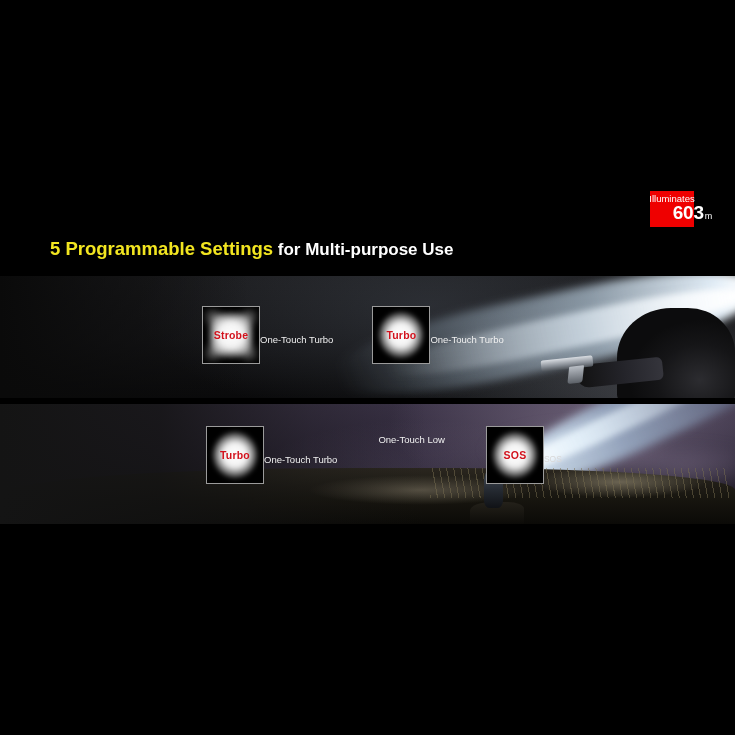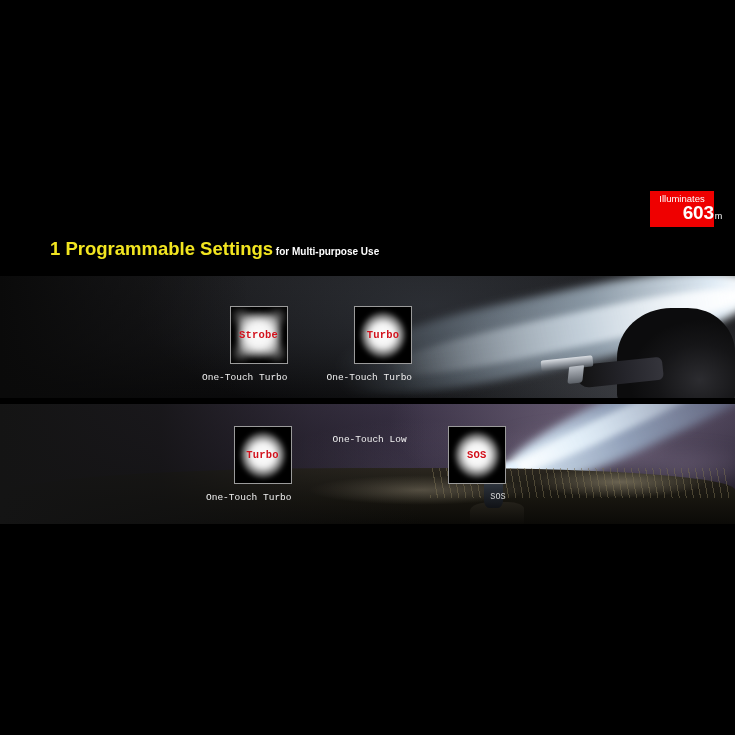--- a/index.html
+++ b/index.html
@@ -2,31 +2,31 @@
 <html><head>
 <meta charset="utf-8">
 <style>
   html,body{margin:0;padding:0;background:#000;}
   body{width:735px;height:735px;overflow:hidden;font-family:"Liberation Sans",sans-serif;}
   .stage{position:relative;width:735px;height:735px;background:#000;}
 
   
   .product-head{position:absolute;left:0;top:188px;width:735px;height:44px;}
   .model-name{position:absolute;right:90px;top:14px;color:#fff;font-size:25px;font-weight:bold;letter-spacing:.5px;line-height:1;}
-  .lumen-badge{position:absolute;left:650px;top:3px;width:64px;height:36px;background:#ef0000;
+  .lumen-badge{position:absolute;left:650px;top:3px;width:44px;height:36px;background:#ef0000;
                display:flex;flex-direction:column;align-items:center;justify-content:center;}
   .lumen-badge .illum{color:#fff;font-size:9.5px;line-height:11px;font-weight:normal;}
   .lumen-badge .dist{color:#fff;line-height:18px;display:flex;align-items:baseline;}
   .lumen-badge .dist .num{font-size:19px;font-weight:bold;letter-spacing:-.3px;margin-left:41px;}
   .lumen-badge .dist .unit{font-size:9px;margin-left:1px;font-weight:normal;}
 
   
   .headline{position:absolute;left:50px;top:238px;font-size:18.5px;font-weight:bold;white-space:nowrap;}
   .headline .hl-y{color:#f2e520;}
-  .headline .hl-w{color:#fff;font-size:10px;}
+  .headline .hl-w{color:#fff;font-size:17px;}
 
   
   .band{position:absolute;left:0;width:735px;overflow:hidden;background:#1e1e1e;}
   .band-tactical{top:276px;height:122px;}
   .band-outdoor{top:404px;height:120px;}
 
   .band-bg{position:absolute;inset:0;}
 
   
   .tac-wall{position:absolute;inset:0;
@@ -89,21 +89,21 @@
     background:linear-gradient(180deg,#4e5763 0%,#262b33 55%,#101216 100%);
     border-radius:50% 50% 28% 28%/40% 40% 18% 18%;}
   .out-rock{position:absolute;left:470px;bottom:0px;width:54px;height:22px;
     background:linear-gradient(180deg,#24211a,#0c0b08);border-radius:40% 30% 0 0;}
   .out-vign{position:absolute;inset:0;background:linear-gradient(90deg,#141414 0%,rgba(18,18,18,.82) 22%,rgba(20,20,20,.3) 42%,rgba(0,0,0,0) 58%);}
 
   .modes{position:absolute;display:flex;align-items:flex-start;}
   .modes-tac{left:202px;top:306px;gap:39px;}
   .modes-out{left:206px;top:426px;gap:41px;}
 
-  .mode{display:flex;flex-direction:column;align-items:flex-end;font-family:Liberation Mono, monospace;}
+  .mode{display:flex;flex-direction:row;align-items:center;}
   .tile{position:relative;width:56px;height:56px;background:#000;border:1px solid #9b9b9b;
         display:flex;align-items:center;justify-content:center;overflow:hidden;}
   .glow{position:absolute;left:50%;top:50%;transform:translate(-50%,-50%);border-radius:50%;}
   .glow-bright{width:44px;height:46px;background:radial-gradient(circle,#ffffff 0%,#f2f2f2 38%,rgba(190,190,190,.55) 62%,rgba(60,60,60,0) 82%);filter:blur(2.5px);}
   .glow-dim{width:40px;height:40px;background:radial-gradient(circle,rgba(150,150,150,.55) 0%,rgba(95,95,95,.38) 40%,rgba(40,40,40,0) 78%);filter:blur(3px);}
   .star{position:absolute;left:50%;top:50%;width:78px;height:78px;transform:translate(-50%,-50%);}
   .star:before,.star:after{content:"";position:absolute;left:50%;top:50%;width:72px;height:26px;
     transform-origin:50% 50%;
     background:radial-gradient(ellipse at center,#ffffff 0%,rgba(235,235,235,.75) 35%,rgba(120,120,120,0) 72%);
     filter:blur(3px);}
@@ -124,21 +124,21 @@
     <div class="lumen-badge">
       <div class="illum">Illuminates</div>
       <div class="dist">
         <span class="num">603</span>
         <span class="unit">m</span>
       </div>
     </div>
   </div>
 
   <div class="headline">
-    <span class="hl-y">1 Programmable Settings</span><span class="hl-w"> for Multi-purpose Use</span>
+    <span class="hl-y">5 Programmable Settings</span><span class="hl-w"> for Multi-purpose Use</span>
   </div>
 
   <div class="band band-tactical">
     <div class="band-bg">
       <div class="tac-wall"></div>
       <div class="tac-beam"></div>
       <div class="tac-beam2"></div>
       <div class="tac-hot"></div>
       <div class="tac-man"></div>
       <div class="tac-arm"></div>

